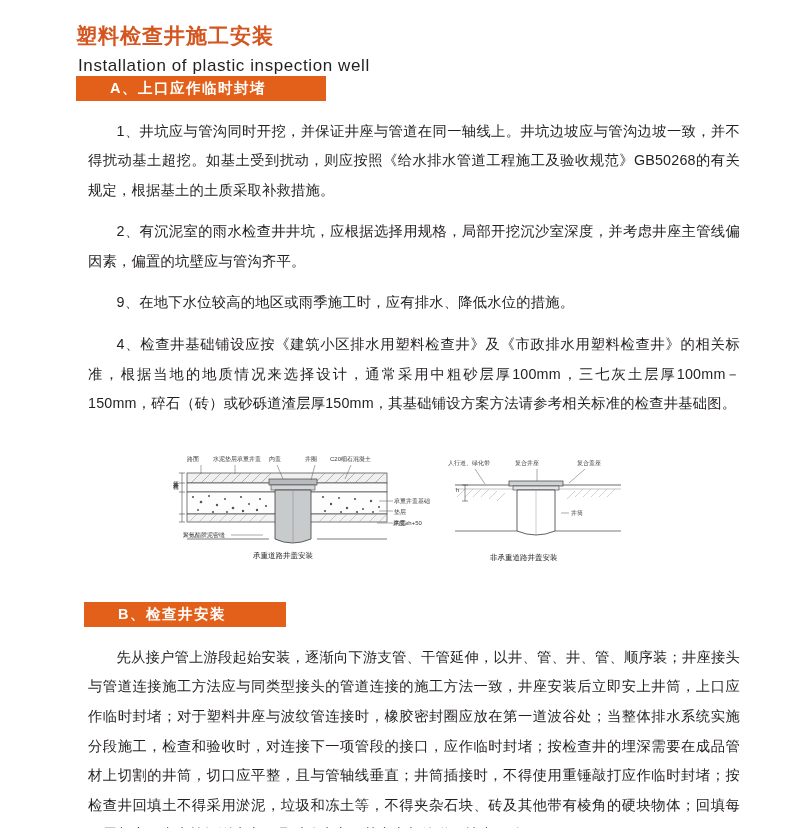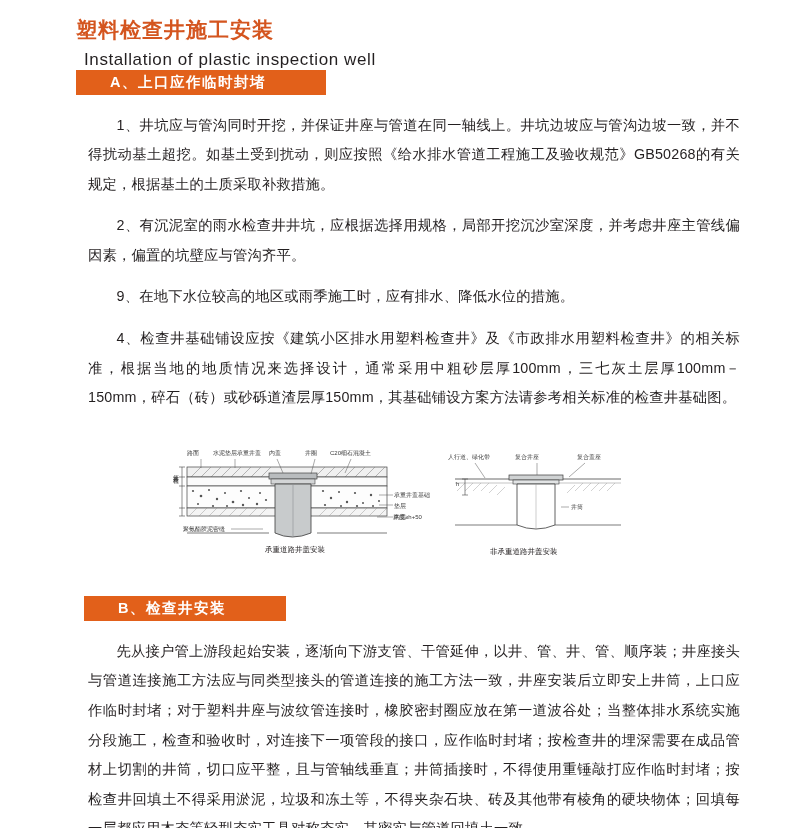--- a/index.html
+++ b/index.html
@@ -16,35 +16,35 @@
     overflow: hidden;
   }
   .page {
     position: relative;
     width: 800px;
     height: 828px;
     box-sizing: border-box;
     padding: 0;
   }
   .title-block {
-    padding: 14px 0 0 76px;
+    padding: 20px 0 0 76px;
   }
   .title-cn {
     font-size: 21px;
     font-weight: bold;
     color: #d4551f;
     letter-spacing: 1px;
     line-height: 1.5;
   }
   .title-en {
     font-size: 17px;
     color: #231f20;
     letter-spacing: 0.6px;
     margin-top: 4px;
-    margin-left: 8px;
+    margin-left: 2px;
     font-family: "Liberation Sans", "DejaVu Sans", sans-serif;
   }
   .head-wrap {
     margin: 0 0 0 76px;
     height: 25px;
     display: inline-flex;
     align-items: stretch;
   }
   .head-accent {
     width: 20px;
@@ -289,21 +289,21 @@
       <div class="fig-lbl" style="left:48px; top:16px;">水泥垫层承重井盖</div>
       <div class="fig-lbl" style="left:104px; top:16px;">内盖</div>
       <div class="fig-lbl" style="left:140px; top:16px;">井圈</div>
       <div class="fig-lbl" style="left:165px; top:16px;">C20细石混凝土</div>
       <div class="fig-lbl" style="left:229px; top:58px;">承重井盖基础</div>
       <div class="fig-lbl" style="left:229px; top:69px;">垫层</div>
       <div class="fig-lbl" style="left:229px; top:80px;">内盖</div>
       <div class="fig-lbl" style="left:228px; top:80px;">厚度≥h+50</div>
       <div class="fig-lbl" style="left:18px; top:92px;">聚氨酯胶泥密缝</div>
       <div class="fig-lbl-v" style="left:6px; top:40px;">检查井筒</div>
-      <div class="fig-caption" style="left:100px; top:112px;">承重道路井盖安装</div>
+      <div class="fig-caption" style="left:88px; top:112px;">承重道路井盖安装</div>
 
       
       <div class="fig-lbl" style="left:283px; top:20px;">人行道、绿化带</div>
       <div class="fig-lbl" style="left:350px; top:20px;">复合井座</div>
       <div class="fig-lbl" style="left:412px; top:20px;">复合盖座</div>
       <div class="fig-lbl" style="left:291px; top:48px;">h</div>
       <div class="fig-lbl" style="left:406px; top:70px;">井筒</div>
       <div class="fig-caption" style="left:325px; top:114px;">非承重道路井盖安装</div>
     </div>
   </div>

